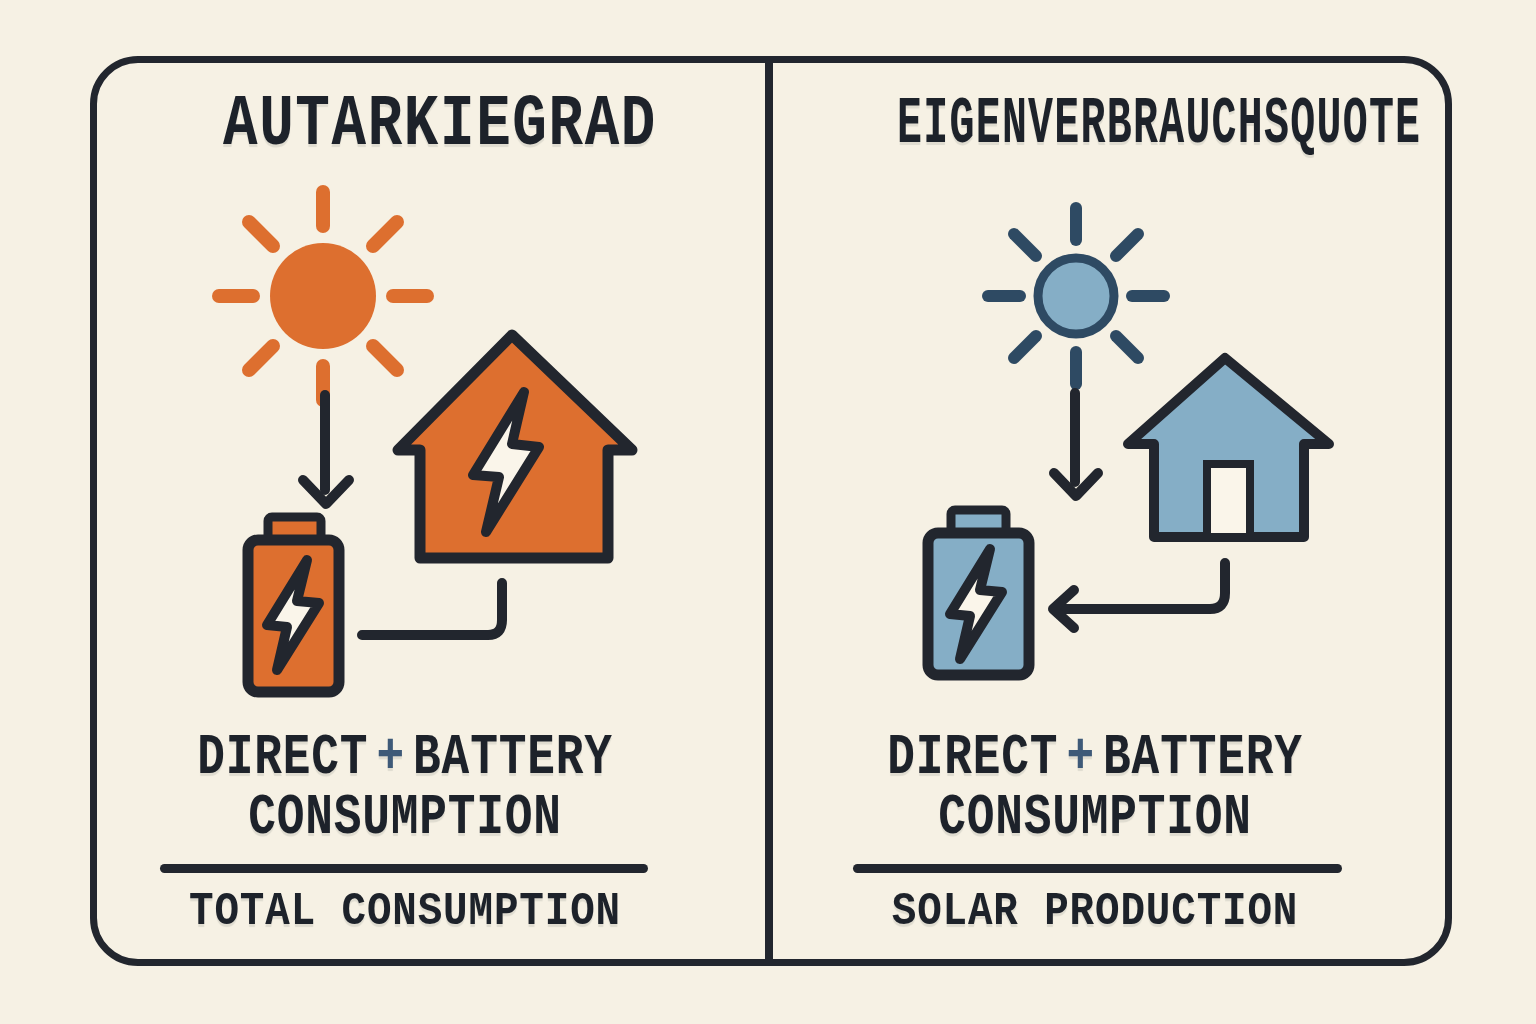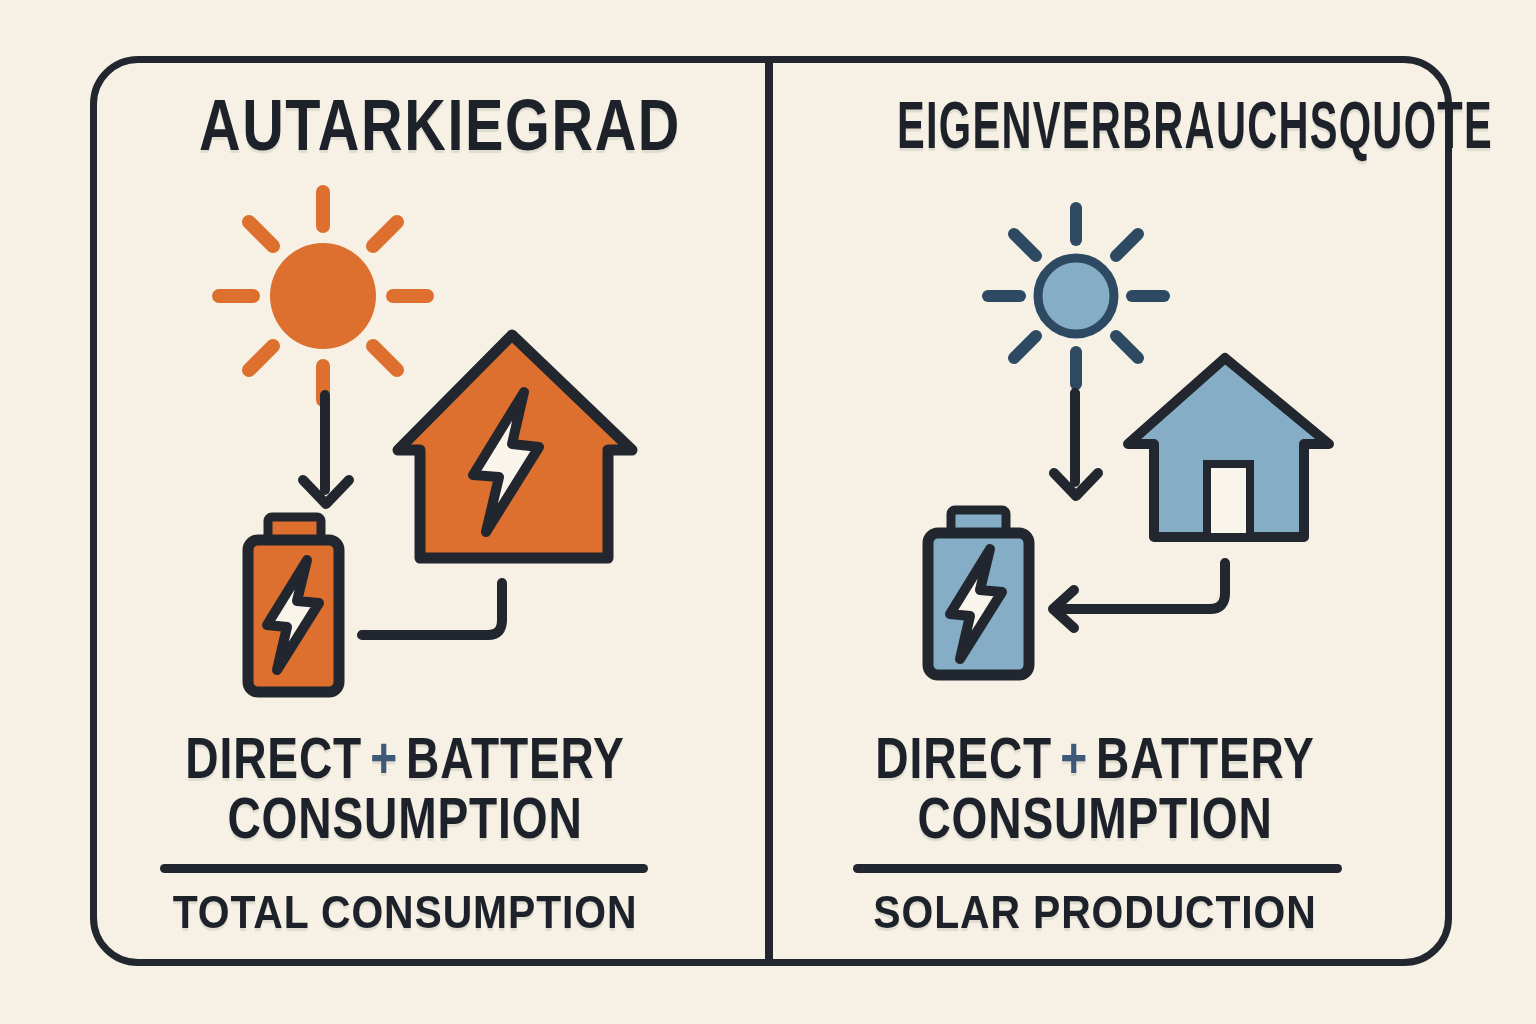--- a/index.html
+++ b/index.html
@@ -12,21 +12,21 @@
     --c-plus: #3e5a78;
     --c-cream: #faf5ea;
   }
   * { margin:0; padding:0; box-sizing:border-box; }
   html,body { width:1536px; height:1024px; }
   body {
     background: var(--c-bg);
     font-family: "Liberation Sans", "DejaVu Sans", sans-serif;
     overflow: hidden;
   }
-  .canvas { position:relative; width:1536px; height:996px; background:var(--c-bg); }
+  .canvas { position:relative; width:1536px; height:996px; background:var(--c-bg);font-family:Liberation Mono, monospace; }
 
   .outer-box {
     position:absolute; left:90px; top:56px; width:1362px; height:910px;
     border:7px solid var(--c-dark); border-radius:48px;
   }
   .divider {
     position:absolute; left:765px; top:56px; width:8px; height:910px;
     background:var(--c-dark);
   }
 

